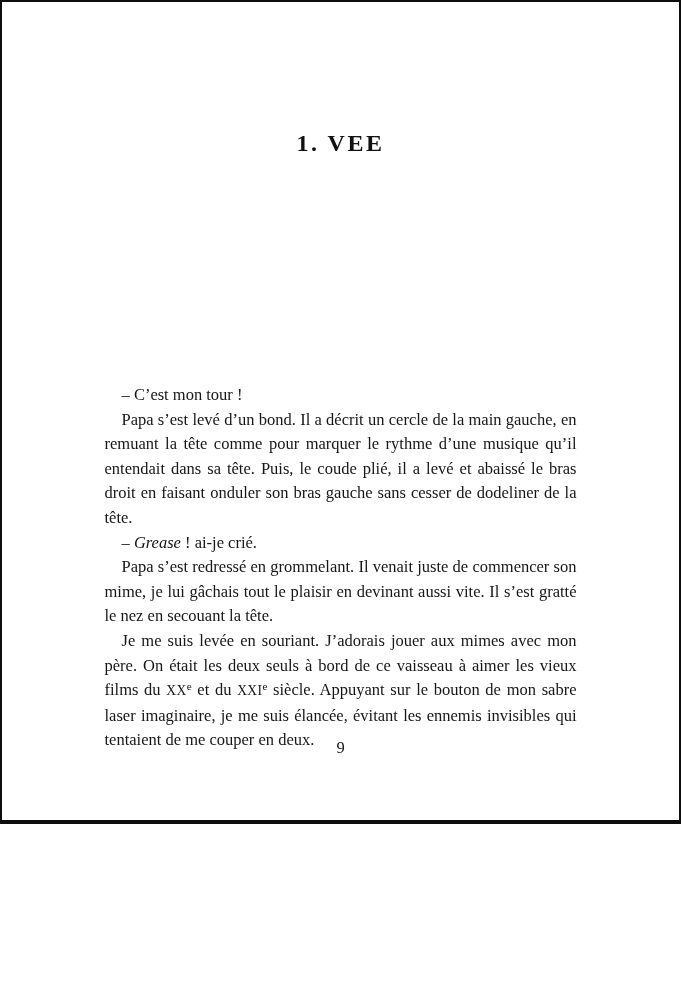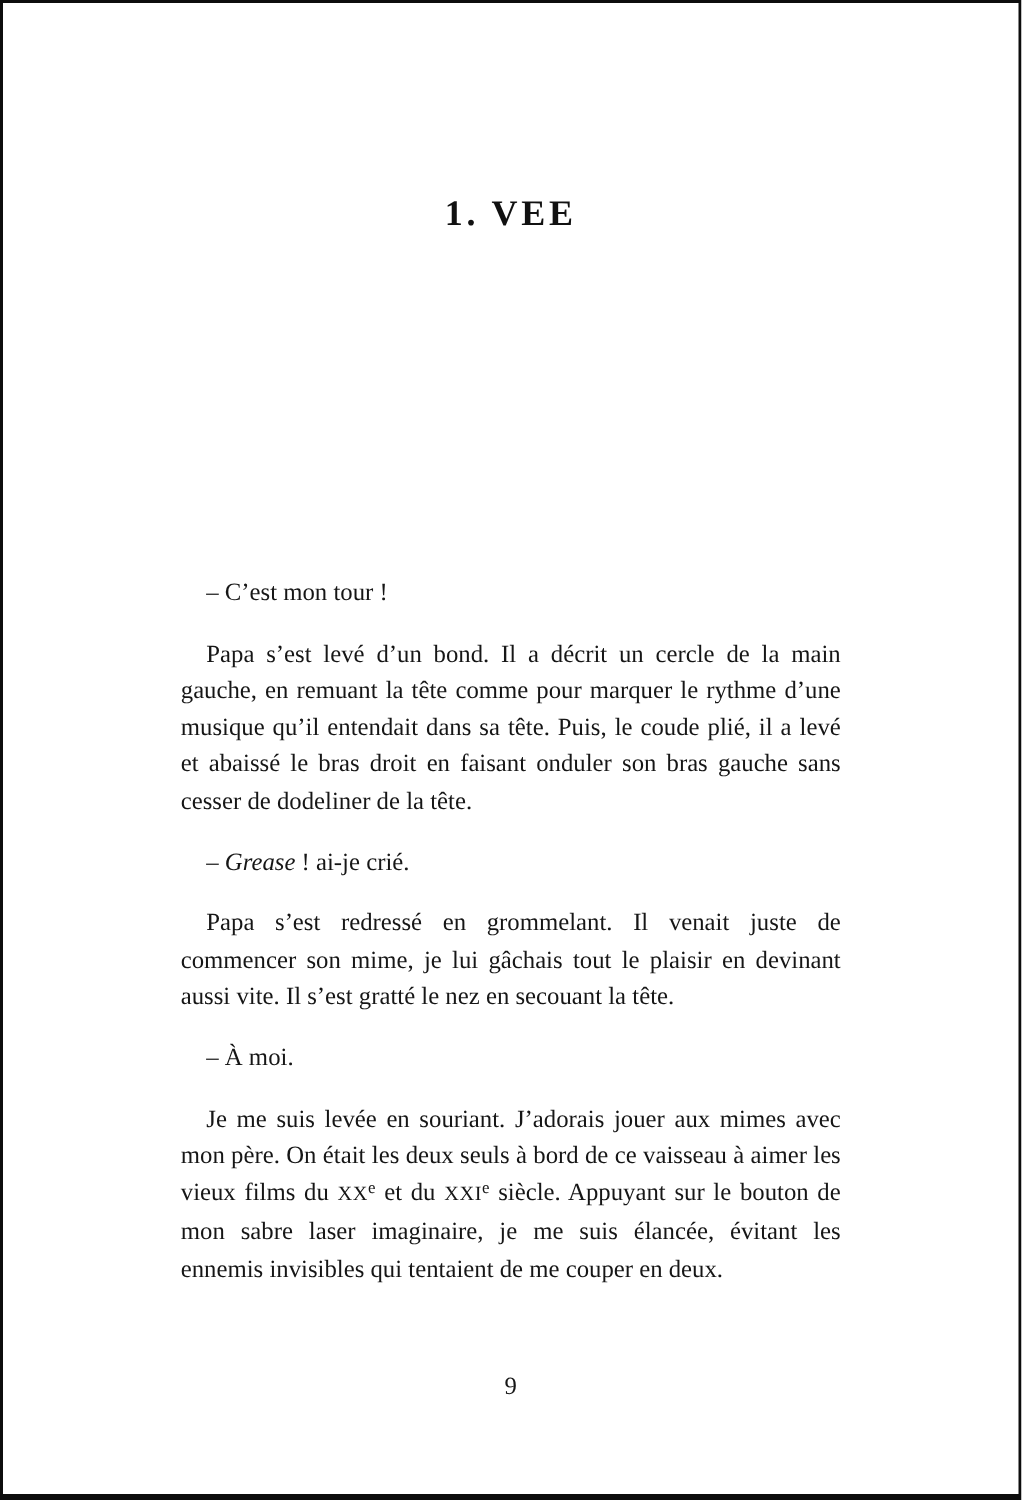--- a/index.html
+++ b/index.html
@@ -3,21 +3,21 @@
 <meta charset="utf-8">
 <style>
   html, body {
     margin: 0;
     padding: 0;
     background: #ffffff;
   }
   .page {
     position: relative;
     width: 681px;
-    height: 1000px;
+    height: 824px;
     box-sizing: border-box;
     background: #ffffff;
     border: 2px solid #0d0d0d;
     border-bottom-width: 4px;
     font-family: "Liberation Serif", serif;
     color: #161616;
     overflow: hidden;
   }
   .chapter-title {
     margin: 0;
@@ -27,21 +27,21 @@
     font-size: 24px;
     font-weight: 700;
     letter-spacing: 2.5px;
     color: #111111;
   }
   .page-body {
     width: 472px;
     margin: 226px auto 0 auto;
   }
   .para {
-    margin: 16px;
+    margin: 0;
     text-indent: 17px;
     text-align: justify;
     font-size: 16.5px;
     line-height: 24.6px;
     color: #161616;
   }
   .seg-italic {
     font-style: italic;
   }
   .seg-smallcaps {
@@ -68,18 +68,17 @@
 <body>
 
 <div class="page">
   <h1 class="chapter-title">1. VEE</h1>
 
   <main class="page-body">
       <p class="para"><span>– C’est mon tour !</span></p>
       <p class="para"><span>Papa s’est levé d’un bond. Il a décrit un cercle de la main gauche, en remuant la tête comme pour marquer le rythme d’une musique qu’il entendait dans sa tête. Puis, le coude plié, il a levé et abaissé le bras droit en faisant onduler son bras gauche sans cesser de dodeliner de la tête.</span></p>
       <p class="para"><span>– </span><span class="seg-italic">Grease</span><span> ! ai-je crié.</span></p>
       <p class="para"><span>Papa s’est redressé en grommelant. Il venait juste de commencer son mime, je lui gâchais tout le plaisir en devinant aussi vite. Il s’est gratté le nez en secouant la tête.</span></p>
-      <p class="para"><span>– À moi.</span></p>
       <p class="para"><span>Je me suis levée en souriant. J’adorais jouer aux mimes avec mon père. On était les deux seuls à bord de ce vaisseau à aimer les vieux films du </span><span class="seg-smallcaps">XX</span><span class="seg-sup">e</span><span> et du </span><span class="seg-smallcaps">XXI</span><span class="seg-sup">e</span><span> siècle. Appuyant sur le bouton de mon sabre laser imaginaire, je me suis élancée, évitant les ennemis invisibles qui tentaient de me couper en deux.</span></p>
     </main>
 
   <div class="page-number">9</div>
 </div>
 
 </body></html>

